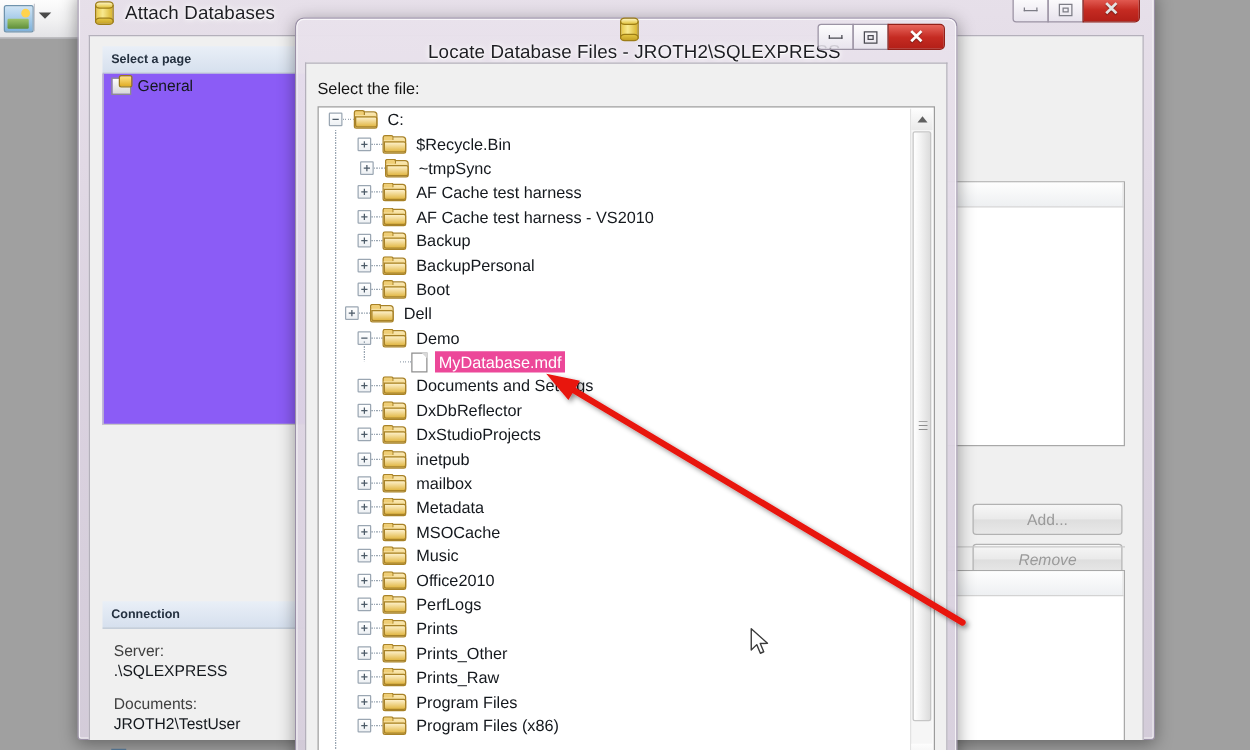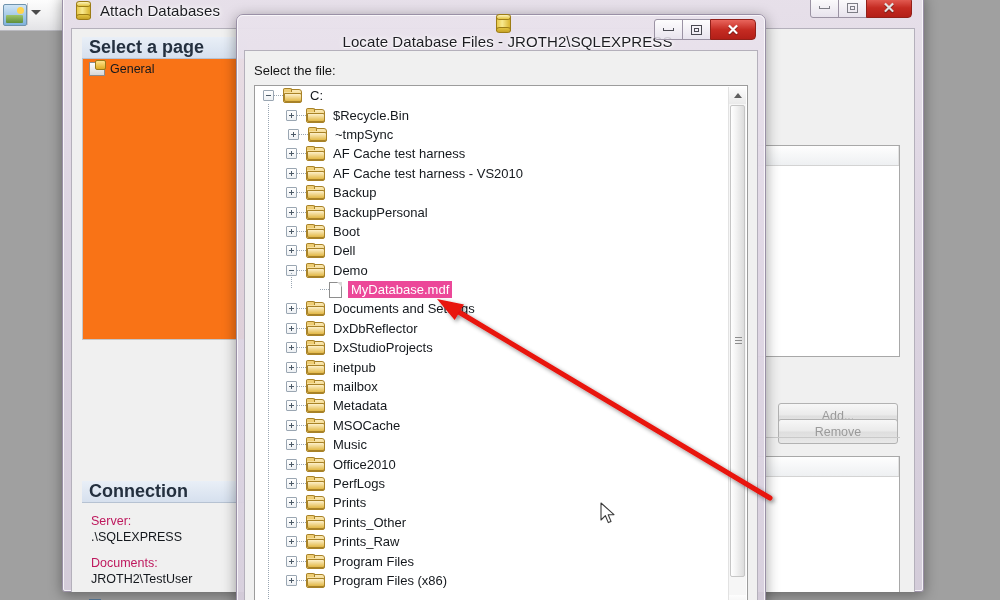--- a/index.html
+++ b/index.html
@@ -168,26 +168,26 @@
   .panel-header {
     height: 22px;
     background: linear-gradient(180deg,#e9eff7,#d6e0ee);
     border-bottom: 1px solid #b6c2d2;
     display: flex;
     align-items: center;
     padding-left: 7px;
     box-sizing: border-box;
   }
   .panel-header span {
-    font-size: 18px;
+    font-size: 10px;
     font-weight: bold;
     color: #24303f;
   }
   .panel-white {
-    background: #f97316;
+    background: #8b5cf6;
     border: 1px solid #c6c6c6;
     border-top: none;
   }
   .page-item {
     display: flex;
     align-items: center;
     height: 20px;
     padding-left: 6px;
     gap: 5px;
     font-size: 12.5px;
@@ -211,21 +211,21 @@
   }
 
   .connection-block {
     position: absolute;
     left: 10px;
     top: 452px;
     width: 165px;
   }
   .conn-label {
     font-size: 12.5px;
-    color: #be185d;
+    color: #404040;
     line-height: 16px;
   }
   .conn-value {
     font-size: 12.5px;
     color: #14181d;
     line-height: 16px;
   }
   .conn-group { margin-top: 10px; padding-left: 9px;}
   .conn-link-row {
     display: flex;
@@ -288,21 +288,21 @@
     border-radius: 3px;
     font-size: 12.5px;
     color: #9a9a9a;
     display: flex;
     align-items: center;
     justify-content: center;
     box-sizing: border-box;
     margin-top: 36px;
   }
   #btn-add   { left: 706px; top: 338px; width: 120px; }
-  #btn-remove{ left: 706px; top: 354px; width: 120px; }
+  #btn-remove{ left: 706px; top: 370px; width: 120px; font-style: italic; }
 
   .hr-sep {
     position: absolute;
     left: 186px; right: 14px;
     top: 408px;
     height: 1px;
     background: #c9c9c9;
   }
   .grid-bottom {
     position: absolute;
@@ -769,21 +769,21 @@
               <div class="trow" style="padding-left: 31px;">
                 <span class="exp plus"></span>
                 <span class="dashline"></span>
                 <span class="folder">
                   <span class="back"></span>
                   <span class="tab"></span>
                   <span class="front"></span>
                 </span>
                 <span class="tlabel">Boot</span>
               </div>
-              <div class="trow" style="padding-left: 31px;">
+              <div class="trow" style="padding-left: 21px;">
                 <span class="exp plus"></span>
                 <span class="dashline"></span>
                 <span class="folder">
                   <span class="back"></span>
                   <span class="tab"></span>
                   <span class="front"></span>
                 </span>
                 <span class="tlabel">Dell</span>
               </div>
               <div class="trow" style="padding-left: 31px;">

